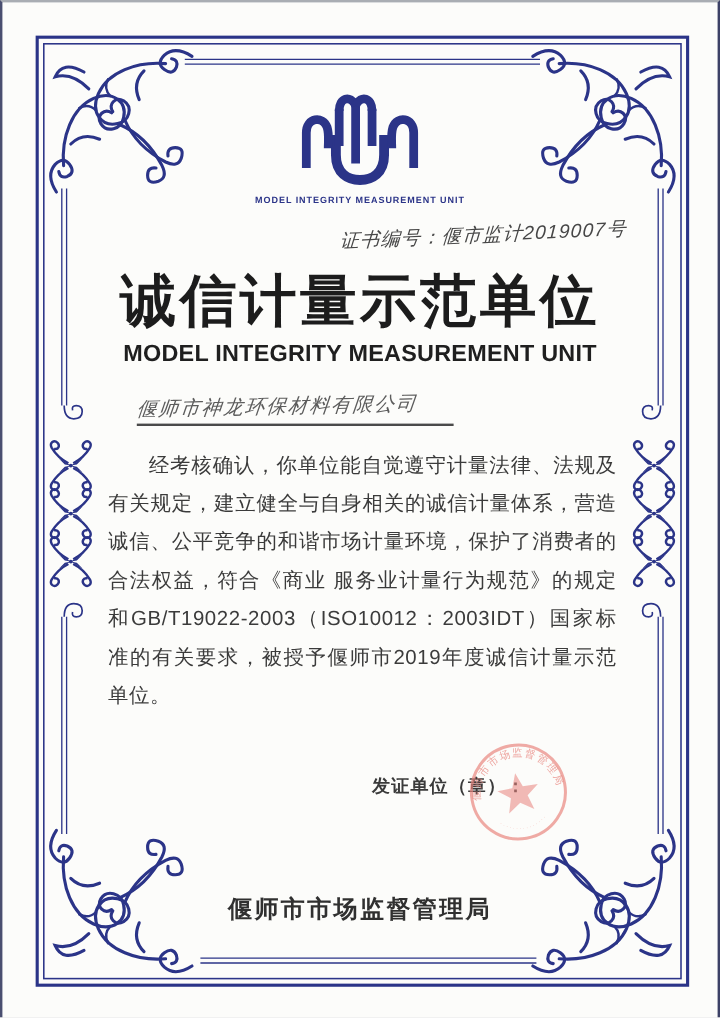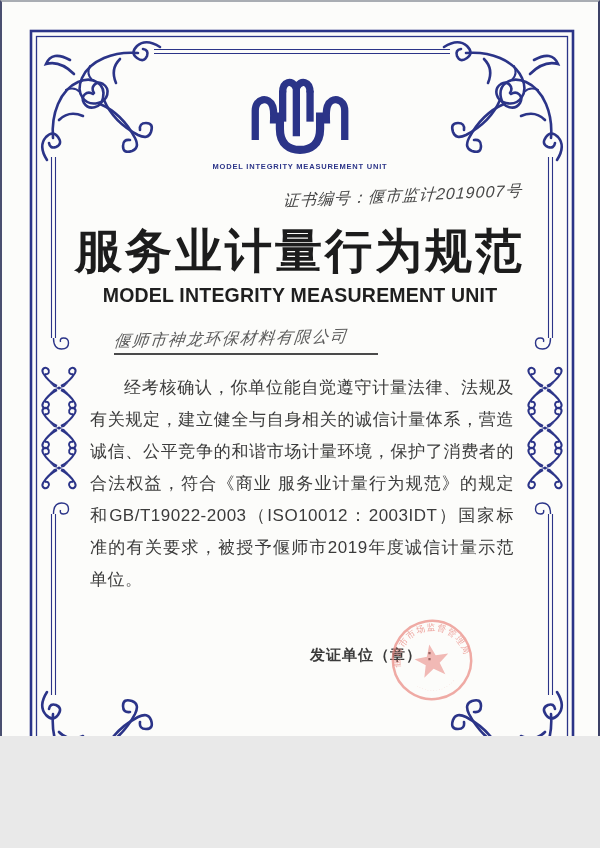--- a/index.html
+++ b/index.html
@@ -1,18 +1,18 @@
 <!DOCTYPE html>
 <html><head>
 <meta charset="utf-8">
 <style>
   html,body{margin:0;padding:0;background:#e9e9e9;}
   .page{
     position:relative;
-    width:600px;height:736px;
+    width:600px;height:848px;
     margin:0 auto;
     background:#fcfcfa;
     overflow:hidden;
     border-left:2px solid #4a4f70;
     border-right:2px solid #3c4166;
     border-top:2px solid #a9adb3;
     box-sizing:border-box;
     font-family:"Liberation Sans","DejaVu Sans",sans-serif;
   }
   .border-svg{position:absolute;left:0;top:0;width:600px;height:848px;pointer-events:none;}
@@ -165,21 +165,21 @@
         <path d="M26 70 V38 C26 24 41 22 45 33 C47 39 46 46 46 52"></path>
 
         <path d="M124 70 V38 C124 24 109 22 105 33 C103 39 104 46 104 52"></path>
       </g>
     </svg>
     <div class="logo-tagline">MODEL INTEGRITY MEASUREMENT UNIT</div>
   </div>
 
   <div class="cert-number">证书编号：偃市监计2019007号</div>
 
-  <div class="title-cn">服务业计量行为规范</div>
+  <div class="title-cn">诚信计量示范单位</div>
   <div class="title-en">MODEL INTEGRITY MEASUREMENT UNIT</div>
 
   <div class="awardee-line">
     <span class="awardee-text">偃师市神龙环保材料有限公司</span>
   </div>
 
   <div class="body-text">经考核确认，你单位能自觉遵守计量法律、法规及有关规定，建立健全与自身相关的诚信计量体系，营造诚信、公平竞争的和谐市场计量环境，保护了消费者的合法权益，符合《商业 服务业计量行为规范》的规定和GB/T19022-2003（ISO10012：2003IDT）国家标准的有关要求，被授予偃师市2019年度诚信计量示范单位。</div>
 
   <div class="issuer-label">发证单位（章）：</div>
 

